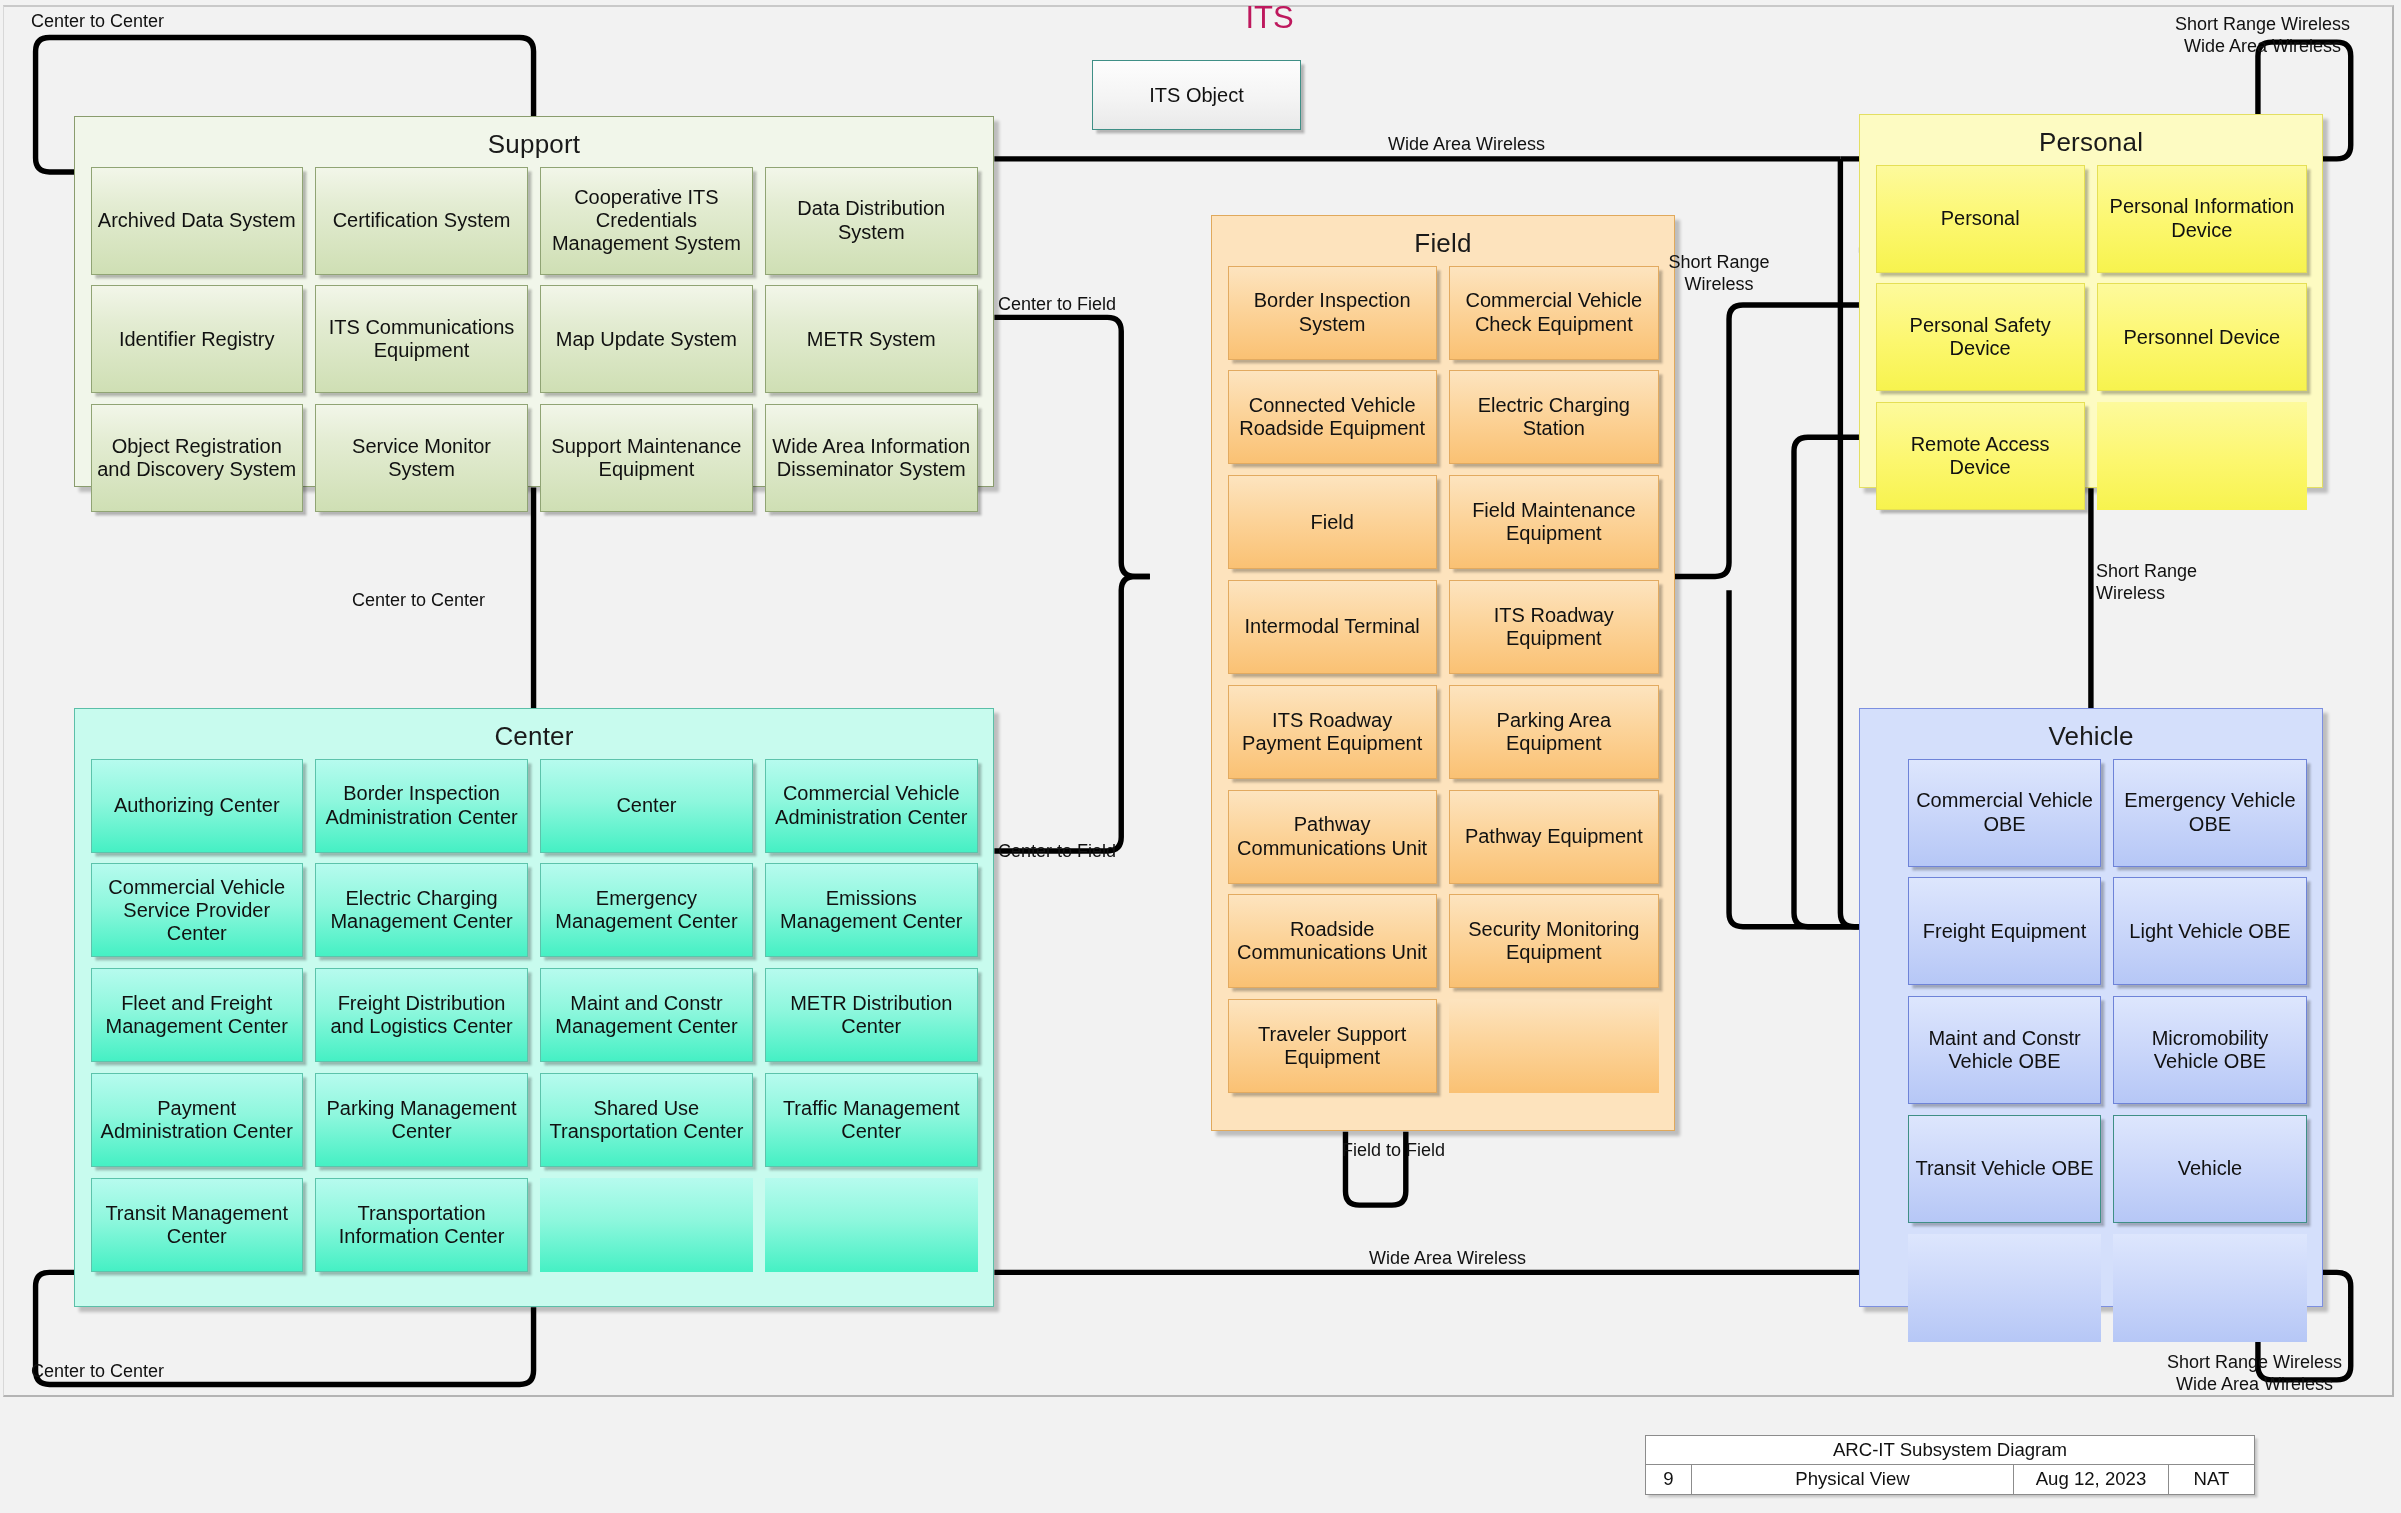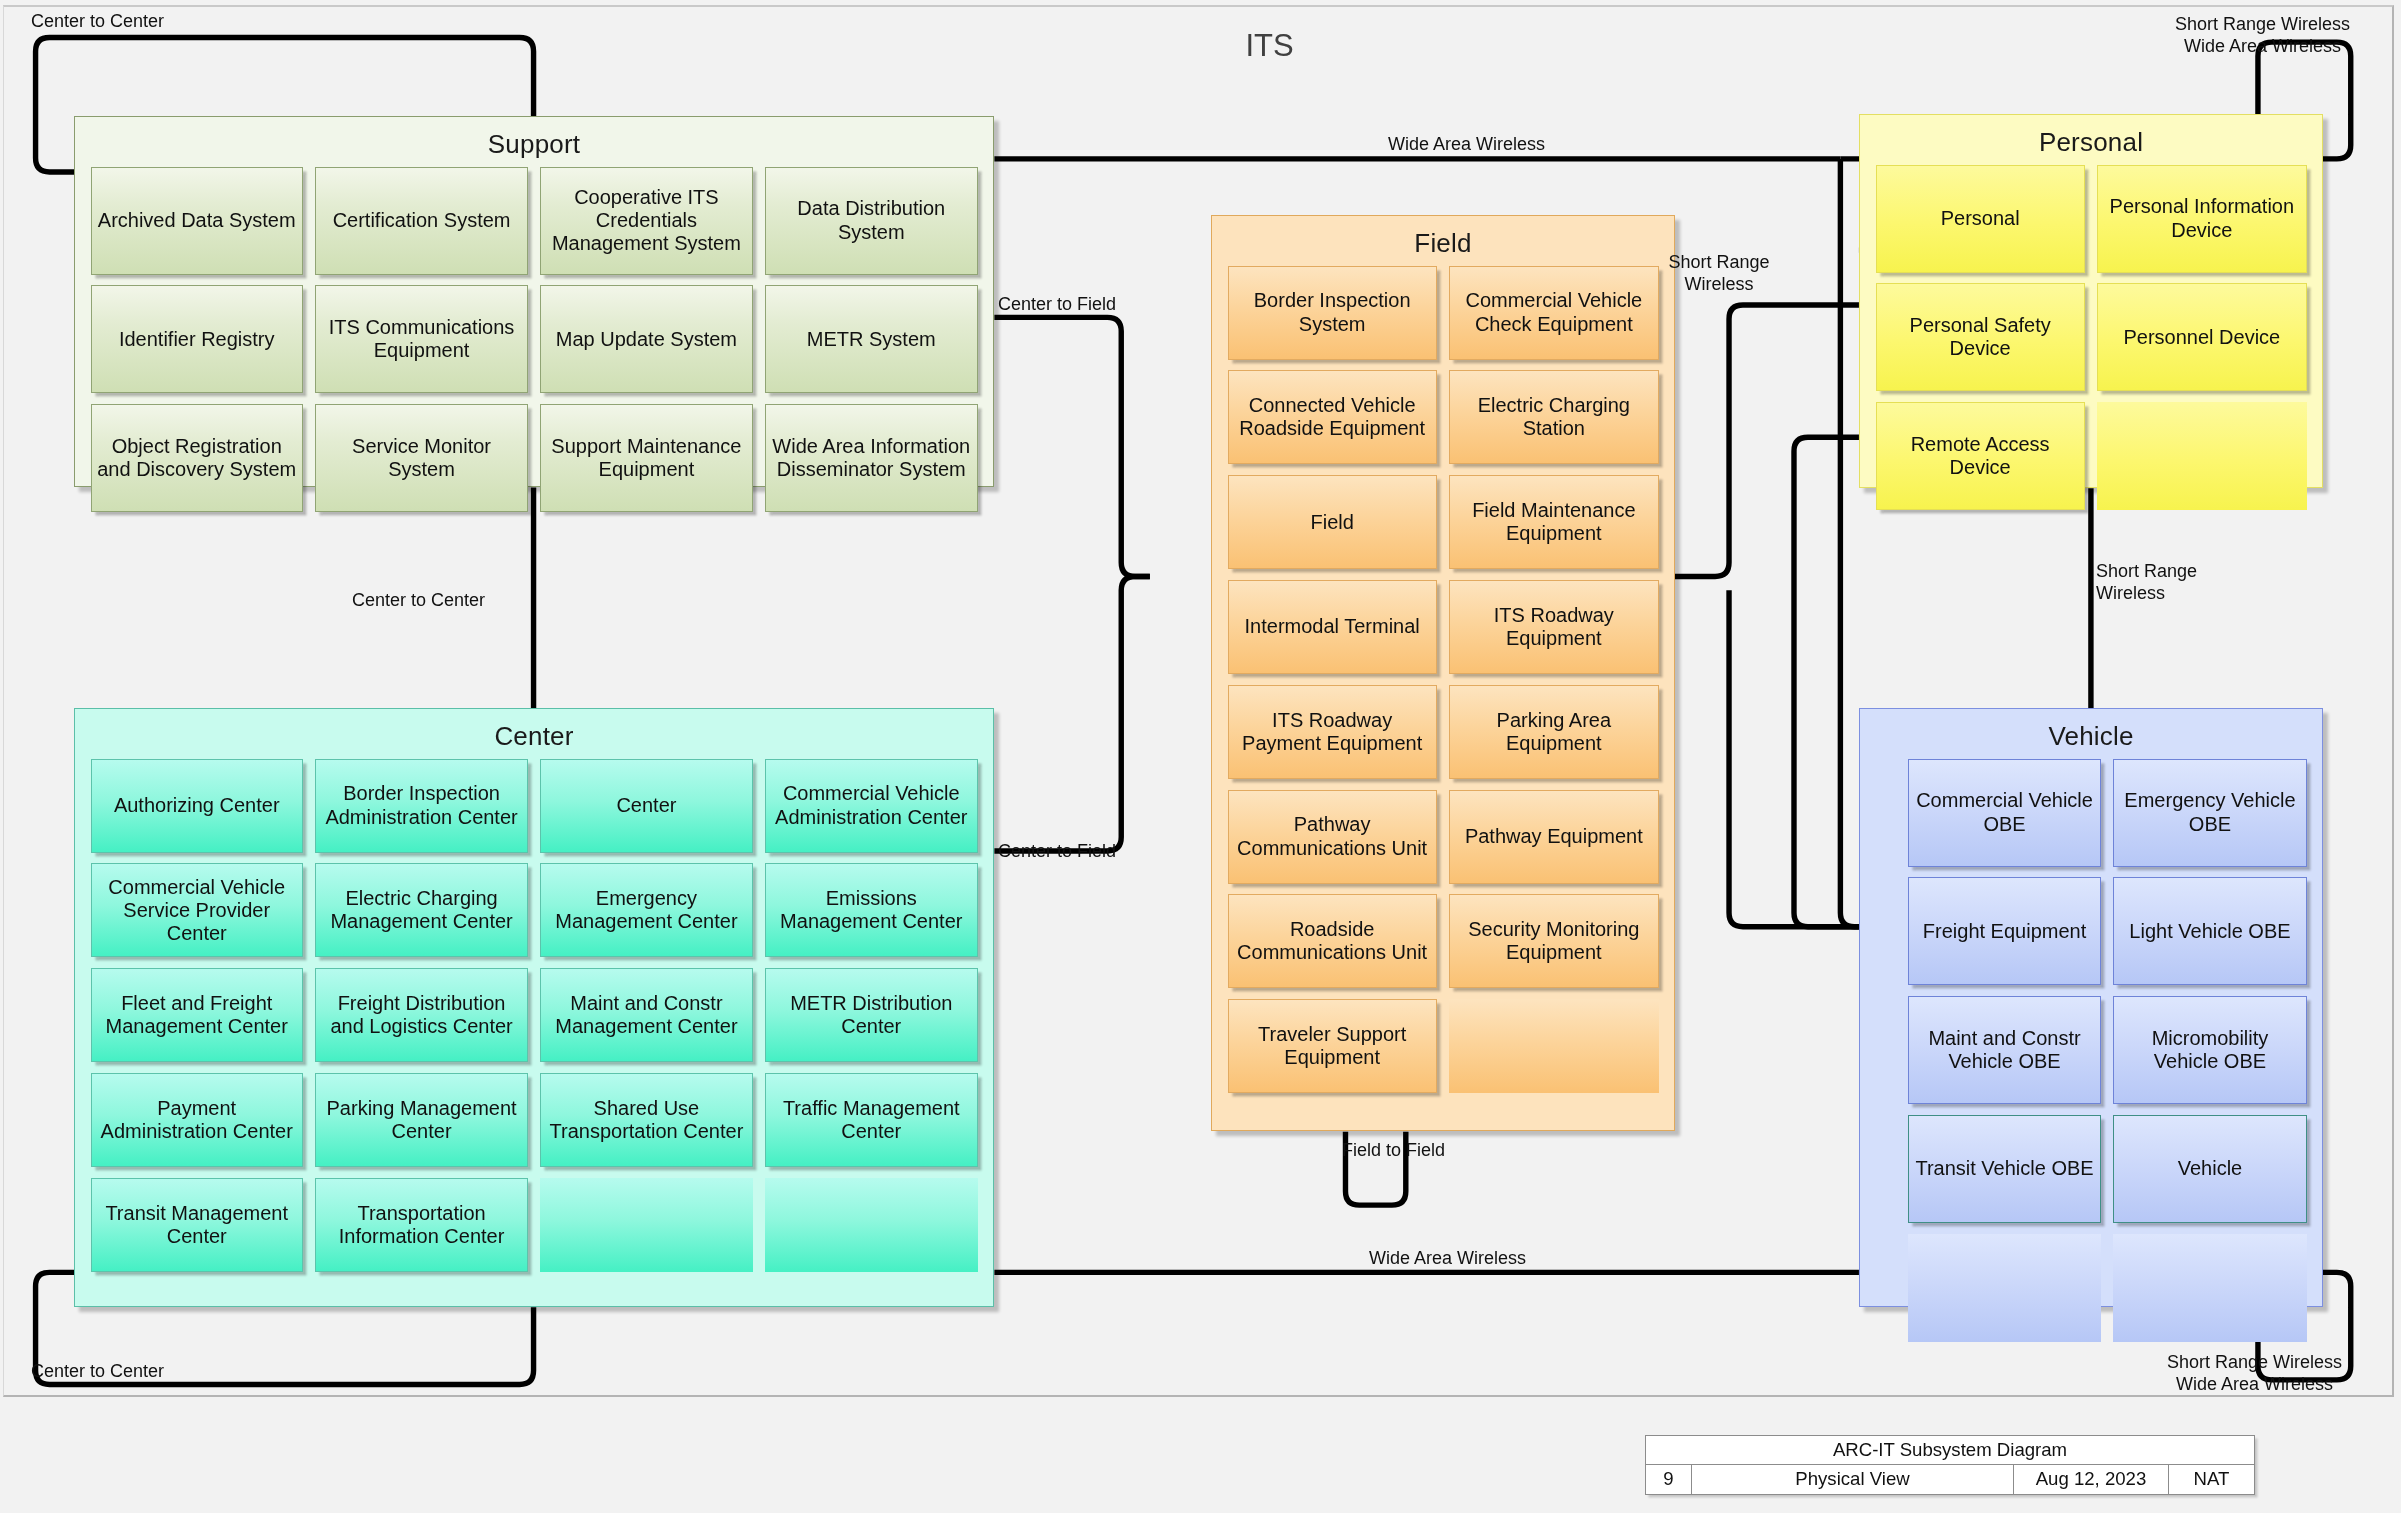--- a/index.html
+++ b/index.html
@@ -88,22 +88,22 @@
   
   #grp-vehicle{left:1859px;top:708px;width:464px;height:599px;
     background:#d4dffb;border-color:#7c8fe0;}
   #grp-vehicle .grid{grid-template-columns:repeat(2,1fr);grid-auto-rows:108px;padding-left:48px;}
   #grp-vehicle .cell{
     background:linear-gradient(180deg,#dde6fd 0%,#ccd8fa 45%,#b6c7f6 100%);
     border-color:#6e83d8;}
   #grp-vehicle .cell.teal{border-color:#3f8f86;}
 
   
-  #its-title{position:absolute;left:1169px;top:28px;width:201px;text-align:center;
-    font-size:31px;color:#404040;}
+  #its-title{position:absolute;left:1169px;top:0;width:201px;text-align:center;
+    font-size:31px;color:#be185d;}
   #its-object{
     position:absolute;left:1092px;top:60px;width:209px;height:70px;
     box-sizing:border-box;
     display:flex;align-items:center;justify-content:center;
     font-size:20px;color:#111;
     background:linear-gradient(180deg,#fdfdfd 0%,#f4f4f4 55%,#e9e9e9 100%);
     border:1.5px solid #3f8f86;
     box-shadow:3.9px 3.9px 2.3px rgba(0,0,0,.25);
   }
 
@@ -164,20 +164,21 @@
     <path d="M1740,1463 L1740,1540 Q1740,1558 1758,1558 L1800,1558 Q1818,1558 1818,1540 L1818,1463"></path>
 
     <path d="M1286,1645 L2404,1645"></path>
 
     <path d="M2920,1690 L2920,1766 Q2920,1784 2938,1784 L3022,1784 Q3040,1784 3040,1766 L3040,1663 Q3040,1645 3022,1645 L3004,1645"></path>
 
     <path d="M2920,148 L2920,72 Q2920,54 2938,54 L3022,54 Q3040,54 3040,72 L3040,187 Q3040,205 3022,205 L3004,205"></path>
   </svg>
 
   <div id="its-title">ITS</div>
+  <div id="its-object">ITS Object</div>
 
   <div class="grp" id="grp-support">
     <div class="grp-title">Support</div>
     <div class="grid">
       <div class="cell">Archived Data System</div>
       <div class="cell">Certification System</div>
       <div class="cell">Cooperative ITS Credentials Management System</div>
       <div class="cell">Data Distribution System</div>
       <div class="cell">Identifier Registry</div>
       <div class="cell">ITS Communications Equipment</div>

